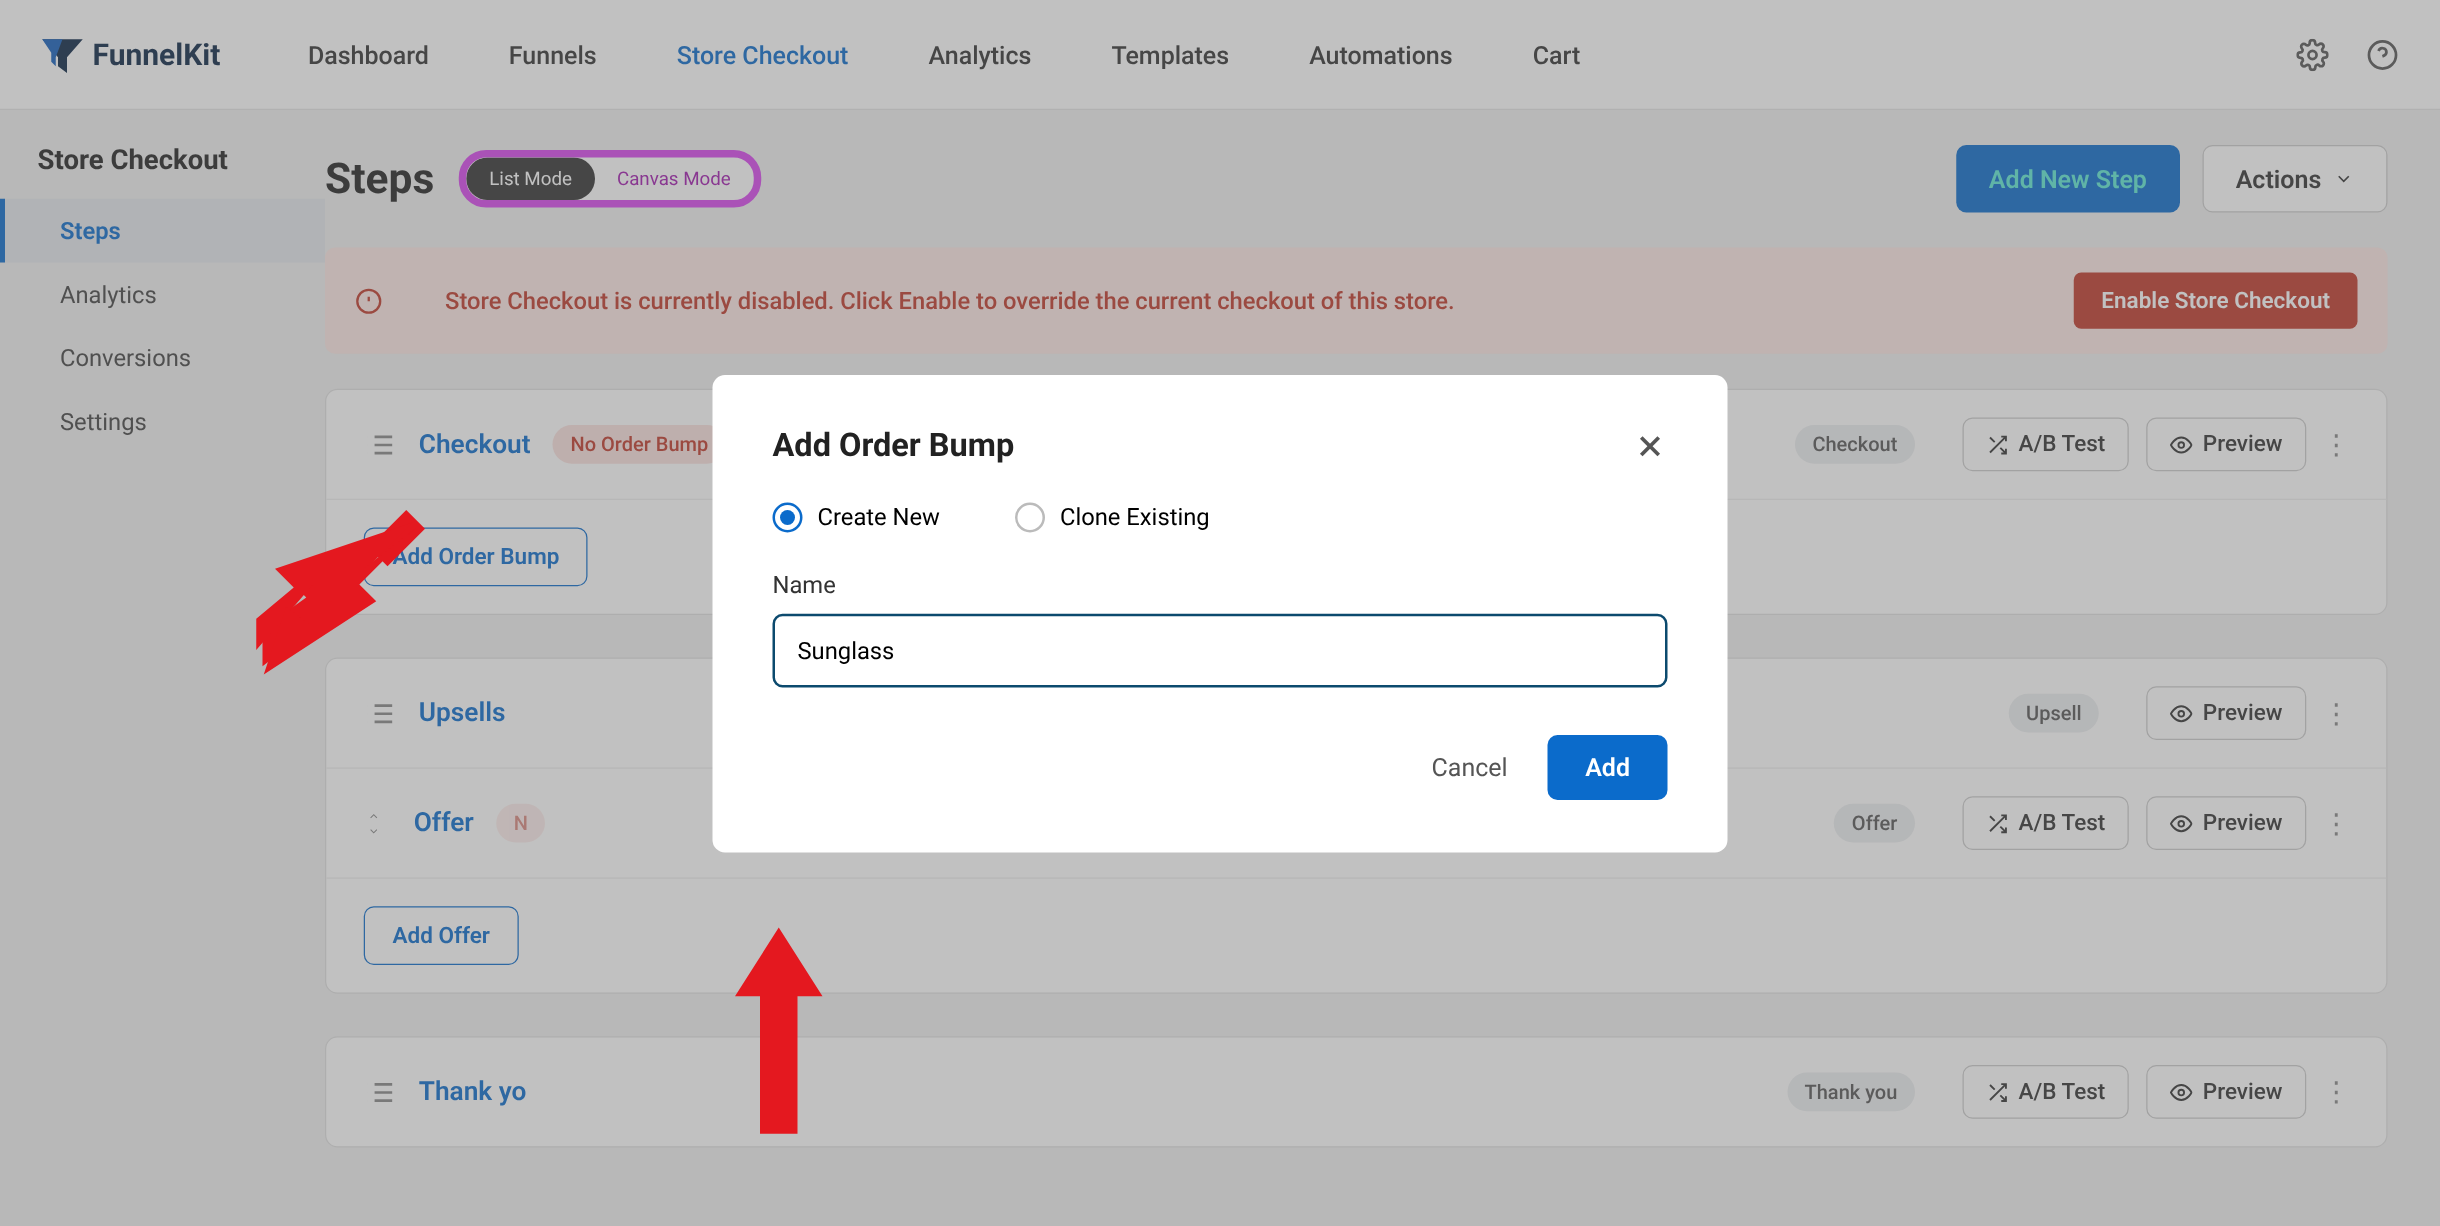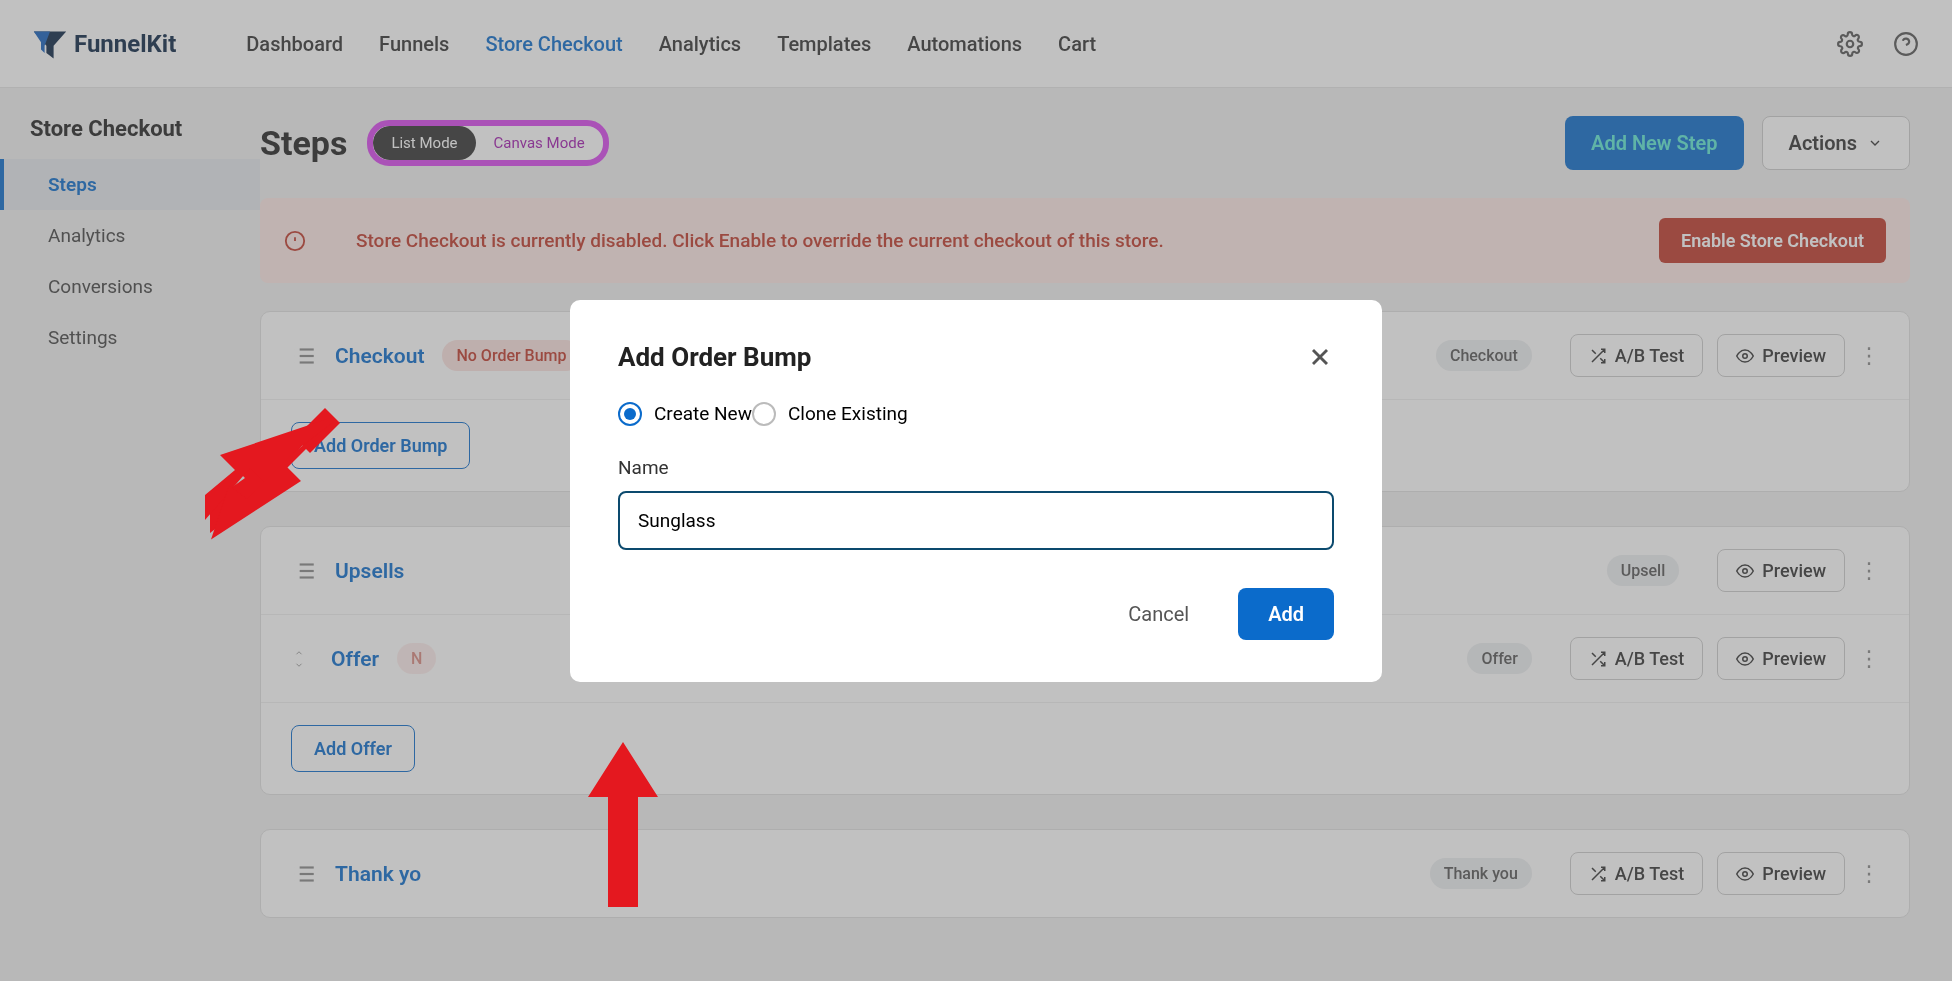--- a/index.html
+++ b/index.html
@@ -1,21 +1,21 @@
 <!DOCTYPE html>
 <html><head>
 <meta charset="utf-8">
 <style>
 * { margin: 0; padding: 0; box-sizing: border-box; font-family: -apple-system, BlinkMacSystemFont, "Segoe UI", Roboto, sans-serif; }
 body { background: #f0f0f0; width: 1952px; height: 981px; overflow: hidden; position: relative; }
 
 .topbar { height: 88px; background: #fff; display: flex; align-items: center; padding: 0 32px; border-bottom: 1px solid #e5e5e5; }
 .logo { display: flex; align-items: center; gap: 6px; font-weight: 700; font-size: 24px; color: #0b2545; }
 .logo svg { width: 36px; height: 36px; }
-.topnav { display: flex; gap: 36px; margin-left: 70px; }
+.topnav { display: flex; gap: 64px; margin-left: 70px; }
 .topnav-item { font-size: 20px; color: #333; cursor: pointer; font-weight: 500; }
 .topnav-item.active { color: #0b6bcb; }
 .topbar-right { margin-left: auto; display: flex; gap: 28px; align-items: center; }
 .icon-btn { width: 28px; height: 28px; display: flex; align-items: center; justify-content: center; cursor: pointer; color: #555; }
 
 .main { display: flex; height: calc(100% - 88px); }
 .sidebar { width: 260px; padding: 28px 0; }
 .sidebar-title { font-size: 22px; font-weight: 700; color: #222; padding: 0 30px 18px; }
 .sidebar-item { padding: 14px 30px 14px 48px; font-size: 19px; color: #444; cursor: pointer; }
 .sidebar-item.active { color: #0b6bcb; font-weight: 600; border-left: 4px solid #0b6bcb; padding-left: 44px; background: rgba(11,107,203,0.05); }
@@ -49,30 +49,30 @@
 .action-btn { background: #fff; border: 1px solid #ccc; padding: 10px 18px; font-size: 18px; font-weight: 500; border-radius: 8px; cursor: pointer; display: flex; align-items: center; gap: 8px; color: #333; }
 .more-btn { width: 20px; color: #888; cursor: pointer; display: flex; align-items: center; justify-content: center; font-size: 22px; }
 .add-sub-btn { border: 1px solid #0b6bcb; color: #0b6bcb; background: #fff; padding: 12px 22px; font-size: 18px; font-weight: 600; border-radius: 8px; cursor: pointer; }
 .sub-row { padding: 22px 30px; }
 
 .overlay { position: absolute; inset: 0; background: rgba(100,100,100,0.4); z-index: 50; }
 .modal { position: absolute; left: 50%; top: 50%; transform: translate(-50%, -50%); width: 812px; background: #fff; border-radius: 10px; padding: 42px 48px 42px; z-index: 60; }
 .modal-header { display: flex; align-items: center; justify-content: space-between; margin-bottom: 30px; }
 .modal-title { font-size: 26px; font-weight: 700; color: #222; }
 .modal-close { width: 28px; height: 28px; cursor: pointer; color: #555; }
-.radio-row { display: flex; margin-bottom: 30px; }
+.radio-row { display: flex; gap: 60px; margin-bottom: 30px; }
 .radio-opt { display: flex; align-items: center; gap: 12px; font-size: 19px; cursor: pointer; }
 .radio-circle { width: 24px; height: 24px; border: 2px solid #0b6bcb; border-radius: 50%; display: flex; align-items: center; justify-content: center; }
 .radio-circle.checked::after { content: ""; width: 12px; height: 12px; background: #0b6bcb; border-radius: 50%; }
 .radio-circle.unchecked { border-color: #bbb; }
 .field-label { font-size: 19px; color: #333; margin-bottom: 12px; display: block; }
 .text-input { width: 100%; border: 2px solid #0c4a6e; border-radius: 8px; padding: 16px 18px; font-size: 19px; outline: none; }
 .modal-footer { display: flex; justify-content: flex-end; gap: 32px; margin-top: 38px; align-items: center; }
 .cancel-link { font-size: 20px; color: #555; cursor: pointer; }
-.modal-add-btn { background: #0b6bcb; color: #fff; border: none; padding: 14px 30px; font-size: 20px; font-weight: 600; border-radius: 8px; cursor: pointer; margin-left: 17px; }
+.modal-add-btn { background: #0b6bcb; color: #fff; border: none; padding: 14px 30px; font-size: 20px; font-weight: 600; border-radius: 8px; cursor: pointer; }
 
 .arrow { position: absolute; z-index: 70; pointer-events: none; }
 .arrow svg { overflow: visible; }
 </style>
 </head>
 <body>
 
 <div class="topbar">
   <div class="logo">
     <svg viewBox="0 0 40 40">

